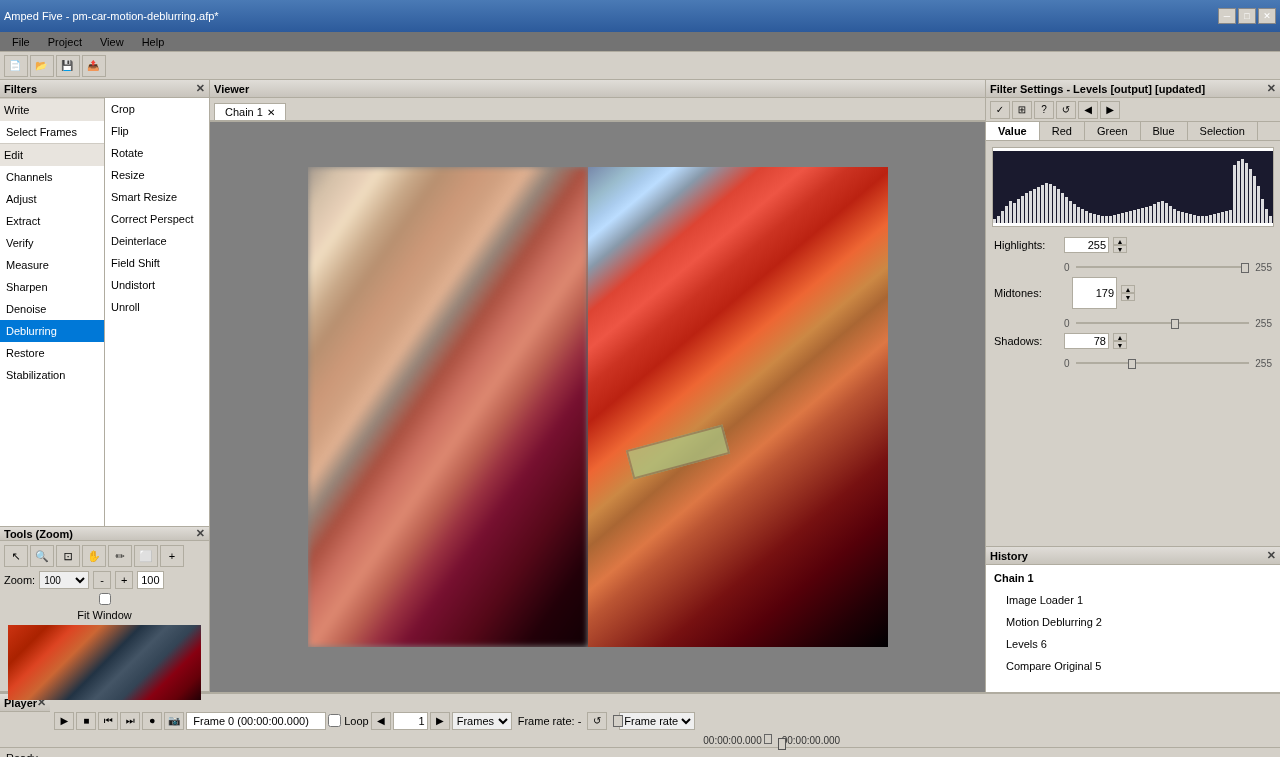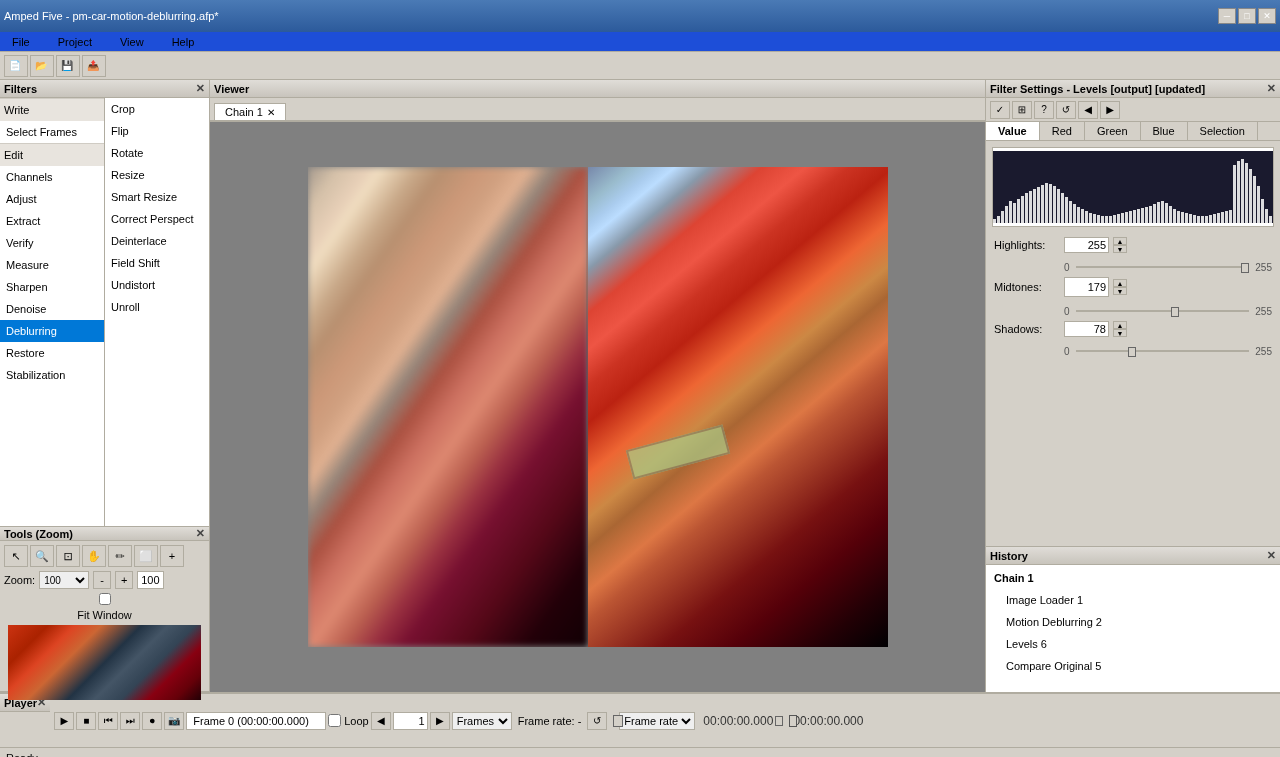--- a/index.html
+++ b/index.html
@@ -21,27 +21,27 @@
       width: 18px; height: 16px;
       background: #d4d0c8;
       border: 1px solid #888;
       font-size: 9px;
       display: flex; align-items: center; justify-content: center;
       cursor: pointer;
     }
 
     
     .menu-bar {
-      background: #1d4ed8;
+      background: #737373;
       height: 20px;
       display: flex;
       align-items: center;
       padding: 0 4px;
       border-bottom: 1px solid #b0aca0;
-      gap: 12px;
+      gap: 2px;
     }
     .menu-item {
       padding: 2px 8px;
       cursor: pointer;
       font-size: 11px;
     }
 
     
     .toolbar {
       background: #d4d0c8;
@@ -420,23 +420,23 @@
       border: 1px solid #666;
     }
     .player-rate-select {
       height: 18px;
       border: 1px solid #b0aca0;
       font-size: 11px;
     }
 
     .player-timeline-row {
       display: flex;
-      align-items: center;
+      align-items: flex-end;
       padding: 1px 4px;
-      font-size: 12px;
+      font-size: 10px;
       color: #333;
     }
     .timeline-bar {
       flex: 1;
       height: 4px;
       background: #b0aca0;
       margin: 0 4px;
       position: relative;
     }
     .timeline-pos {
@@ -775,21 +775,21 @@
             <div style="position:absolute;top:5px;left:0;right:0;height:2px;background:#b0aca0;"></div>
             <div style="position:absolute;top:5px;left:0;right:0;height:2px;background:#b0aca0;"></div>
             <div style="position:absolute;top:2px;right:0;width:8px;height:10px;background:#d4d0c8;border:1px solid #666;"></div>
           </div>
           <span>255</span>
         </div>
 
         <div class="param-row">
           <span class="param-label">Midtones:</span>
           <div style="flex:1; display:flex; align-items:center; gap:4px;">
-            <input class="param-input" value="179" style="width: 45px; height: 20px; border: 1px solid rgb(176, 172, 160); font-size: 11px;">
+            <input class="param-input" value="179" style="width: 45px; height: 32px; border: 1px solid rgb(176, 172, 160); font-size: 11px; margin-left: 8px;">
             <div class="param-spinner">
               <div class="spin-btn">▲</div>
               <div class="spin-btn">▼</div>
             </div>
           </div>
         </div>
         <div class="param-range-row">
           <span>0</span>
           <div style="flex:1; position:relative; height:12px; margin:0 4px;">
             <div style="position:absolute;top:5px;left:0;right:0;height:2px;background:#b0aca0;"></div>

